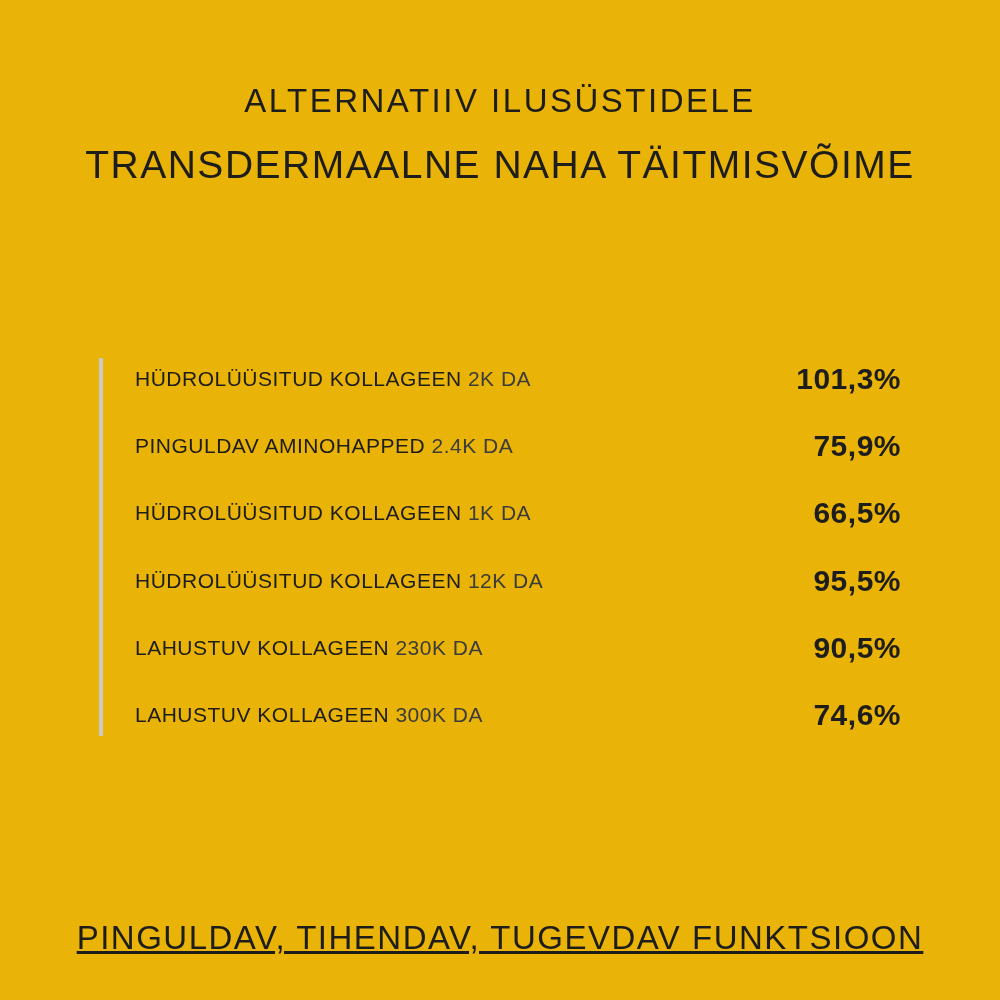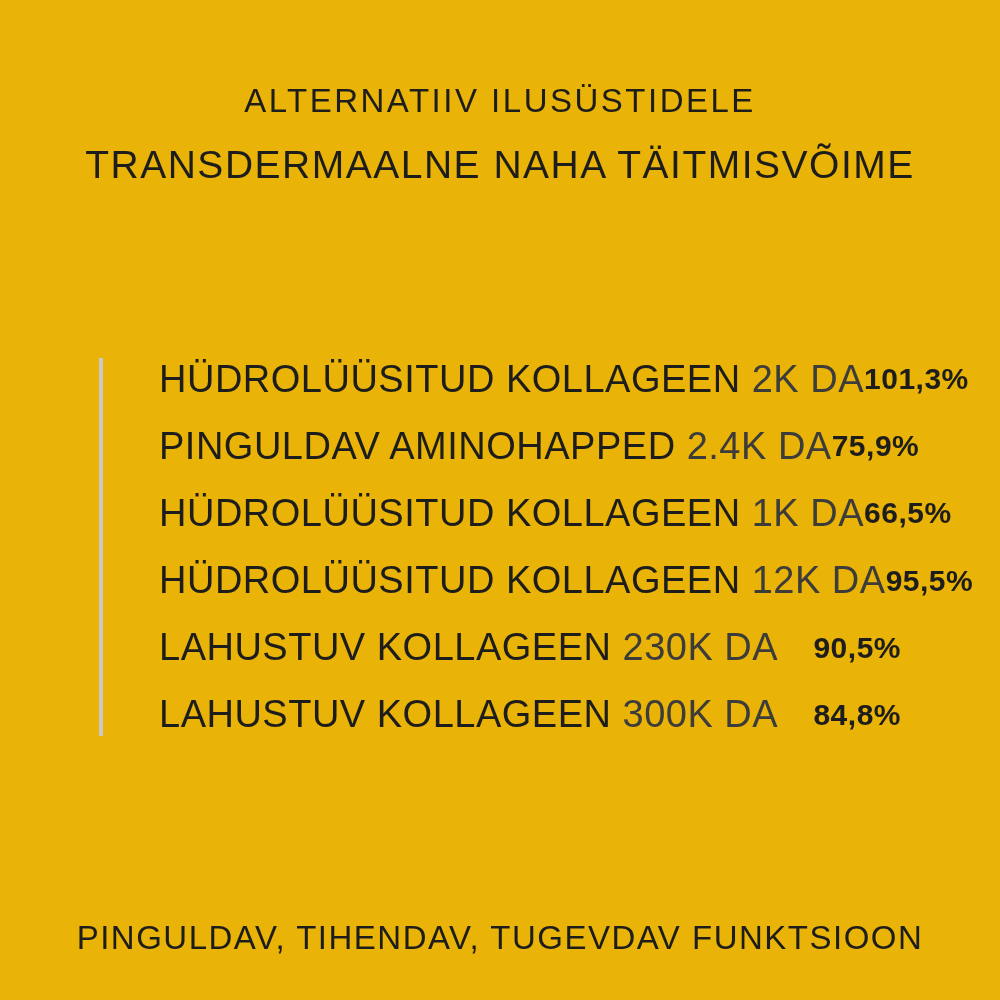--- a/index.html
+++ b/index.html
@@ -45,42 +45,42 @@
     flex-direction: column;
     justify-content: space-between;
   }
   .row {
     display: flex;
     justify-content: space-between;
     align-items: center;
     height: 42px;
   }
   .row-label {
-    font-size: 38px;
+    font-size: 21px;
     letter-spacing: 0.5px;
     white-space: nowrap;
-    margin-left: 24px;
   }
   .row-name { font-weight: 400; }
   .row-weight { font-weight: 300; color: #3c3c3a; }
   .row-pct {
     font-size: 30px;
     font-weight: 700;
     letter-spacing: 0.5px;
     white-space: nowrap;
   }
   .footer {
     position: absolute;
     top: 919px;
     left: 0;
     right: 0;
     text-align: center;
     font-size: 33px;
     font-weight: 400;
     letter-spacing: 1.5px;
+    text-decoration: underline;
   }
 </style>
 </head>
 <body>
 
 <div class="page">
 
   <div class="header">
     <div class="title-line1">ALTERNATIIV ILUSÜSTIDELE</div>
     <div class="title-line2">TRANSDERMAALNE NAHA TÄITMISVÕIME</div>
@@ -126,19 +126,19 @@
         <span class="row-weight">230K DA</span>
       </div>
       <div class="row-pct">90,5%</div>
     </div>
 
     <div class="row">
       <div class="row-label">
         <span class="row-name">LAHUSTUV KOLLAGEEN</span>
         <span class="row-weight">300K DA</span>
       </div>
-      <div class="row-pct">84,8%</div>
+      <div class="row-pct">74,6%</div>
     </div>
   </div>
 
   <div class="footer">PINGULDAV, TIHENDAV, TUGEVDAV FUNKTSIOON</div>
 
 </div>
 
 </body></html>

